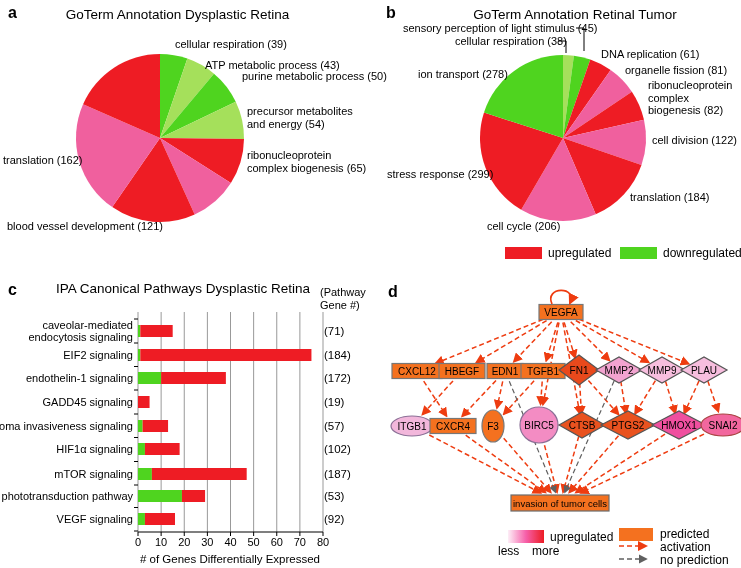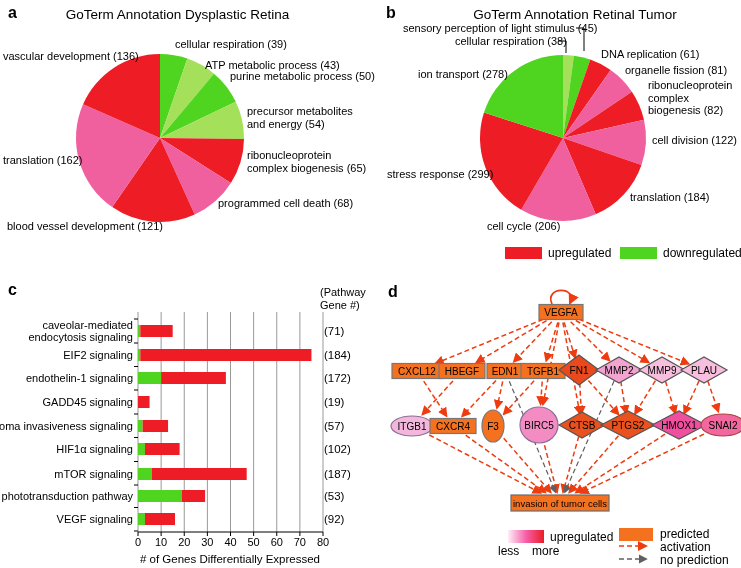--- a/index.html
+++ b/index.html
@@ -20,20 +20,21 @@
 
 <div id="figure">
 
   <div class="plabel" style="left:8px;top:4px">a</div>
   <div class="ptitle" style="left:30px;top:7px;width:295px">GoTerm Annotation Dysplastic Retina</div>
 
   <div class="plabel" style="left:386px;top:4px">b</div>
   <div class="ptitle" style="left:420px;top:7px;width:310px">GoTerm Annotation Retinal Tumor</div>
 
   <div class="plabel" style="left:8px;top:281px">c</div>
+  <div class="ptitle" style="left:35px;top:281px;width:296px">IPA Canonical Pathways Dysplastic Retina</div>
 
   <div class="plabel" style="left:388px;top:283px">d</div>
 
   <svg id="svg-a" style="left:0;top:0" width="370" height="270">
       <path d="M160,138 L160.00,54.00 A84,84 0 0 1 187.38,58.59 Z" fill="#4fd41f"></path>
       <path d="M160,138 L187.38,58.59 A84,84 0 0 1 213.99,73.65 Z" fill="#a5e05b"></path>
       <path d="M160,138 L213.99,73.65 A84,84 0 0 1 235.75,101.69 Z" fill="#4fd41f"></path>
       <path d="M160,138 L235.75,101.69 A84,84 0 0 1 243.99,139.07 Z" fill="#a5e05b"></path>
       <path d="M160,138 L243.99,139.07 A84,84 0 0 1 230.89,183.06 Z" fill="#ee1c24"></path>
       <path d="M160,138 L230.89,183.06 A84,84 0 0 1 194.69,214.50 Z" fill="#f0609e"></path>
@@ -231,29 +232,27 @@
       <rect x="239" y="253" width="34" height="13" fill="#f4711f"></rect>
       <text x="280" y="263" font-size="12">predicted</text>
       <line x1="239" y1="271" x2="266" y2="271" stroke="#ee3c10" stroke-width="1.6" stroke-dasharray="5,3" marker-end="url(#arrO)"></line>
       <text x="280" y="276" font-size="12">activation</text>
       <line x1="239" y1="284" x2="266" y2="284" stroke="#606060" stroke-width="1.4" stroke-dasharray="5,3" marker-end="url(#arrG)"></line>
       <text x="280" y="289" font-size="12">no prediction</text>
     </svg>
 
 <div class="pie-label" style="left: 175px; top: 38px;">cellular respiration (39)</div>
     <div class="pie-label" style="left: 205px; top: 59px;">ATP metabolic process (43)</div>
-    <div class="pie-label" style="left: 230px; top: 70px; text-align: right;">purine metabolic process (50)</div>
+    <div class="pie-label" style="left: 242px; top: 70px; text-align: right;">purine metabolic process (50)</div>
     <div class="pie-label" style="left: 247px; top: 105px;">precursor metabolites
 and energy (54)</div>
     <div class="pie-label" style="left: 247px; top: 149px;">ribonucleoprotein
 complex biogenesis (65)</div>
-    <div class="pie-label" style="left: 218px; top: 197px;">programmed cell death (68)</div>
     <div class="pie-label" style="left: 7px; top: 220px;">blood vessel development (121)</div>
     <div class="pie-label" style="left: 3px; top: 154px;">translation (162)</div>
-    <div class="pie-label" style="left: 3px; top: 50px;">vascular development (136)</div>
     <div class="pie-label" style="left: 455px; top: 35px;">cellular respiration (38)</div>
     <div class="pie-label" style="left: 403px; top: 22px;">sensory perception of light stimulus (45)</div>
     <div class="pie-label" style="left: 601px; top: 48px;">DNA replication (61)</div>
     <div class="pie-label" style="left: 625px; top: 64px;">organelle fission (81)</div>
     <div class="pie-label" style="left: 648px; top: 79px;">ribonucleoprotein
 complex
 biogenesis (82)</div>
     <div class="pie-label" style="left: 652px; top: 134px;">cell division (122)</div>
     <div class="pie-label" style="left: 630px; top: 191px;">translation (184)</div>
     <div class="pie-label" style="left: 487px; top: 220px;">cell cycle (206)</div>

